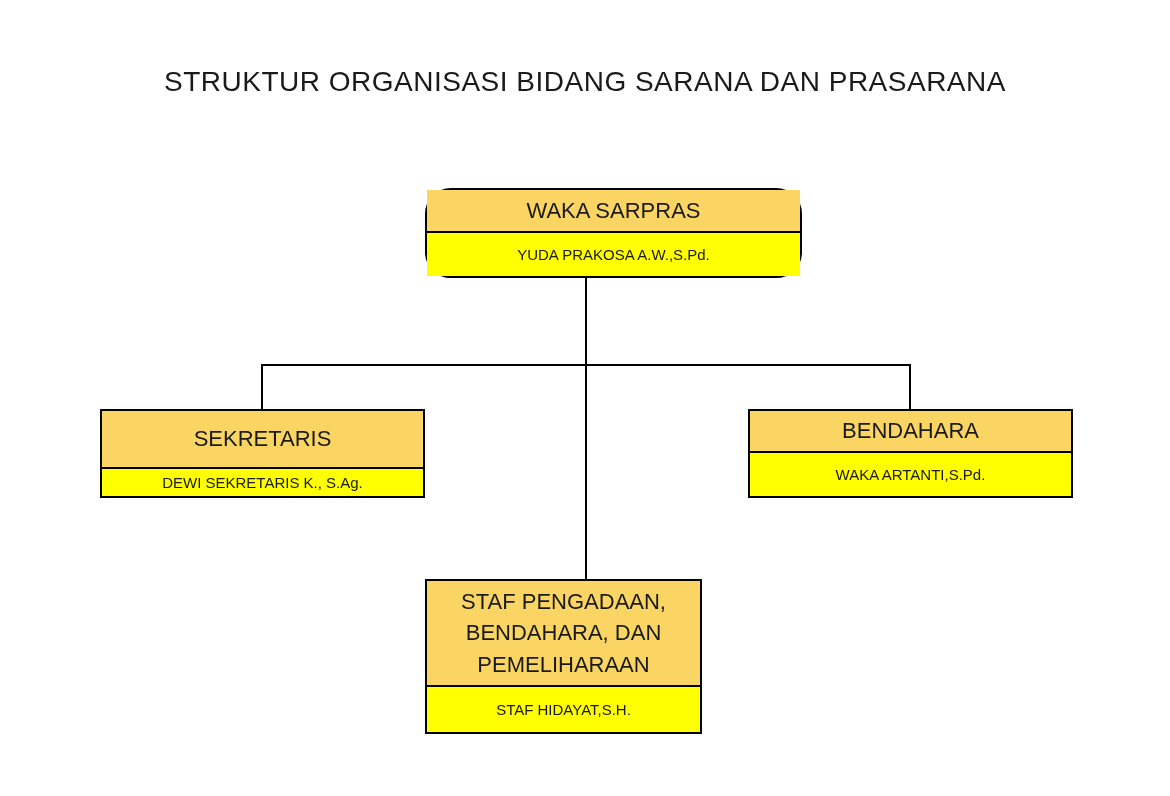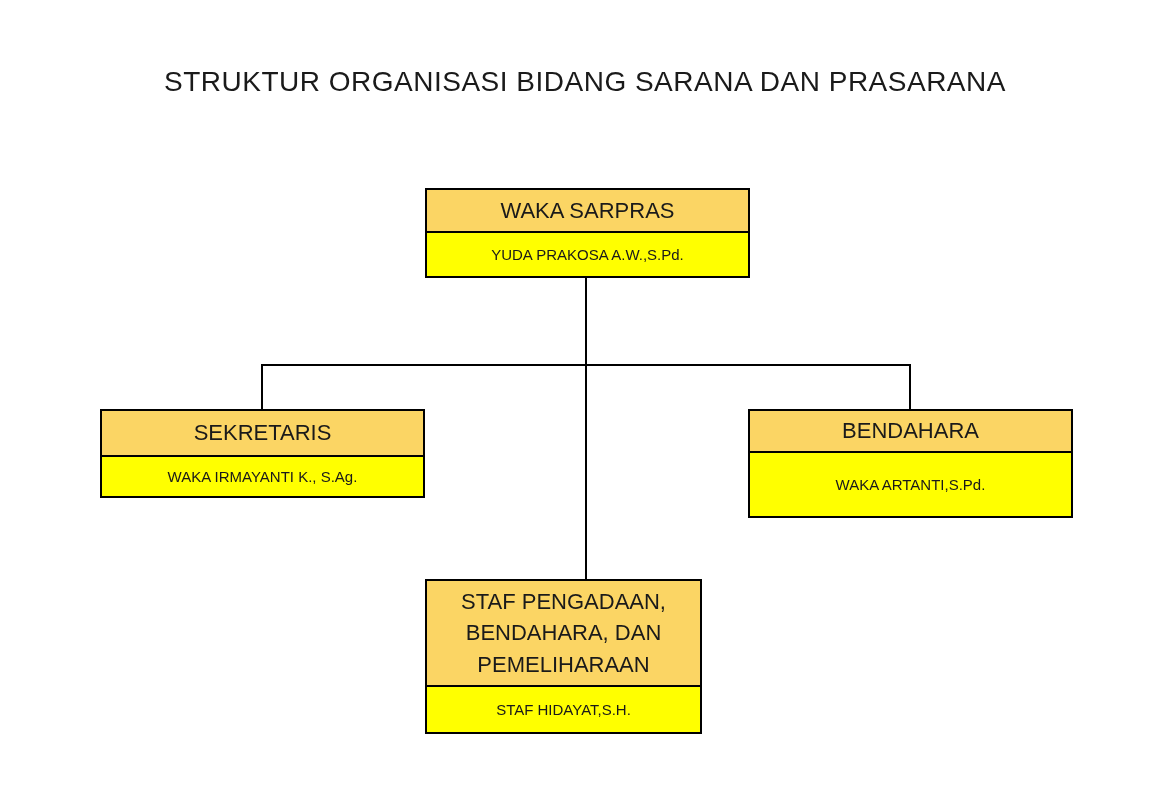--- a/index.html
+++ b/index.html
@@ -51,25 +51,25 @@
     flex: 1 1 auto;
     display: flex;
     align-items: center;
     justify-content: center;
     font-size: 15px;
     color: var(--text, #1a1a1a);
     text-align: center;
     white-space: nowrap;
   }
   
-  #node-waka       { left: 425px; top: 188px; width: 325px; height: 90px; }
+  #node-waka       { left: 425px; top: 188px; width: 377px; height: 90px; border-radius: 26px; }
   #node-waka .node-role { height: 43px; }
   #node-sekretaris { left: 100px; top: 409px; width: 325px; height: 89px; }
-  #node-sekretaris .node-role { height: 46px; }
-  #node-bendahara  { left: 748px; top: 409px; width: 325px; height: 109px; }
+  #node-sekretaris .node-role { height: 58px; }
+  #node-bendahara  { left: 748px; top: 409px; width: 325px; height: 89px; }
   #node-bendahara .node-role { height: 42px; }
   #node-staf       { left: 425px; top: 579px; width: 277px; height: 155px; }
   #node-staf .node-role { height: 106px; }
   
   .connector {
     position: absolute;
     background: var(--border, #000000);
   }
   #conn-center-vertical { left: 585px; top: 278px; width: 2px;  height: 301px; }
   #conn-horizontal      { left: 261px; top: 364px; width: 650px; height: 2px;  }
@@ -92,21 +92,21 @@
     <div class="node-role">
       <span>WAKA SARPRAS</span>
     </div>
     <div class="node-name">YUDA PRAKOSA A.W.,S.Pd.</div>
   </div>
 
   <div class="org-node" id="node-sekretaris">
     <div class="node-role">
       <span>SEKRETARIS</span>
     </div>
-    <div class="node-name">WAKA IRMAYANTI K., S.Ag.</div>
+    <div class="node-name">DEWI SEKRETARIS K., S.Ag.</div>
   </div>
 
   <div class="org-node" id="node-bendahara">
     <div class="node-role">
       <span>BENDAHARA</span>
     </div>
     <div class="node-name">WAKA ARTANTI,S.Pd.</div>
   </div>
 
   <div class="org-node" id="node-staf">

